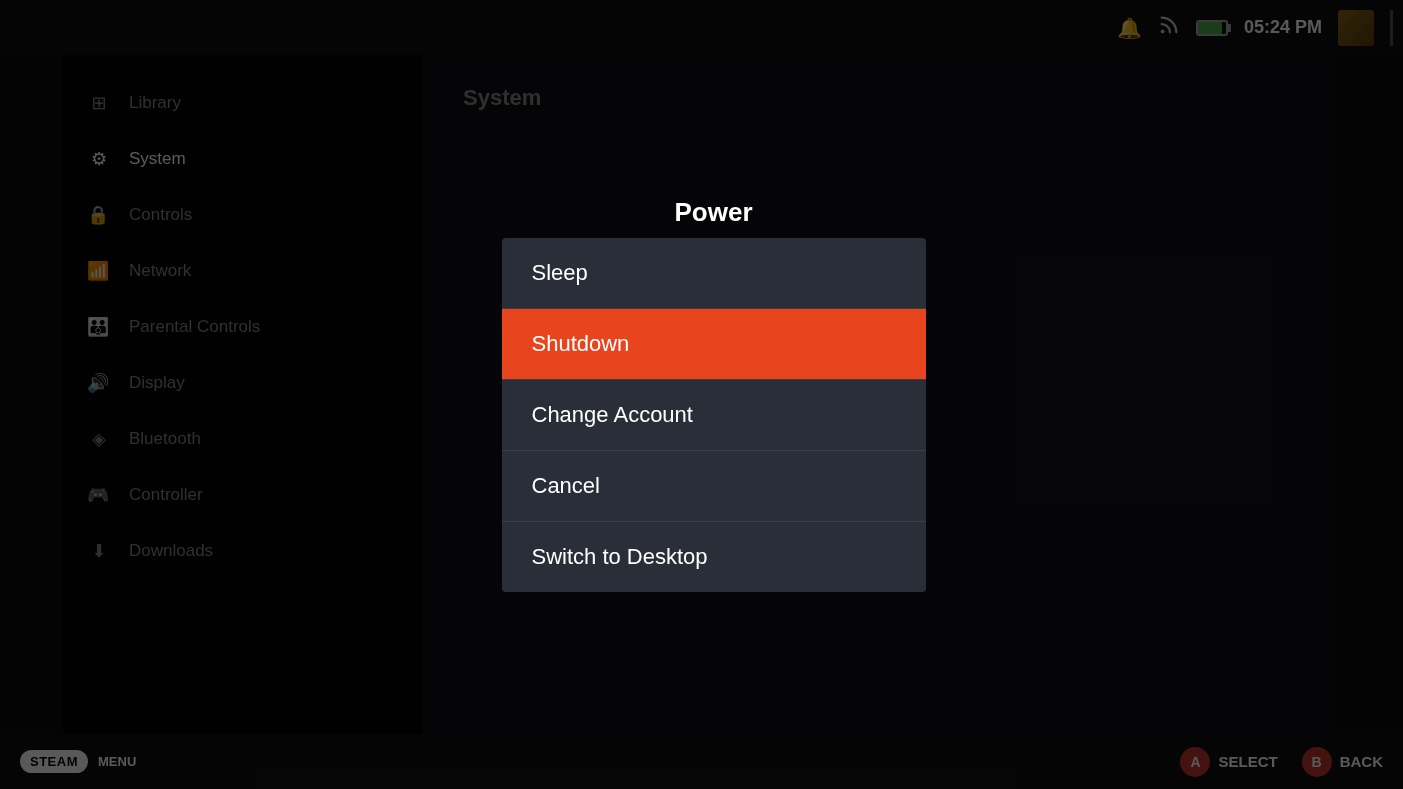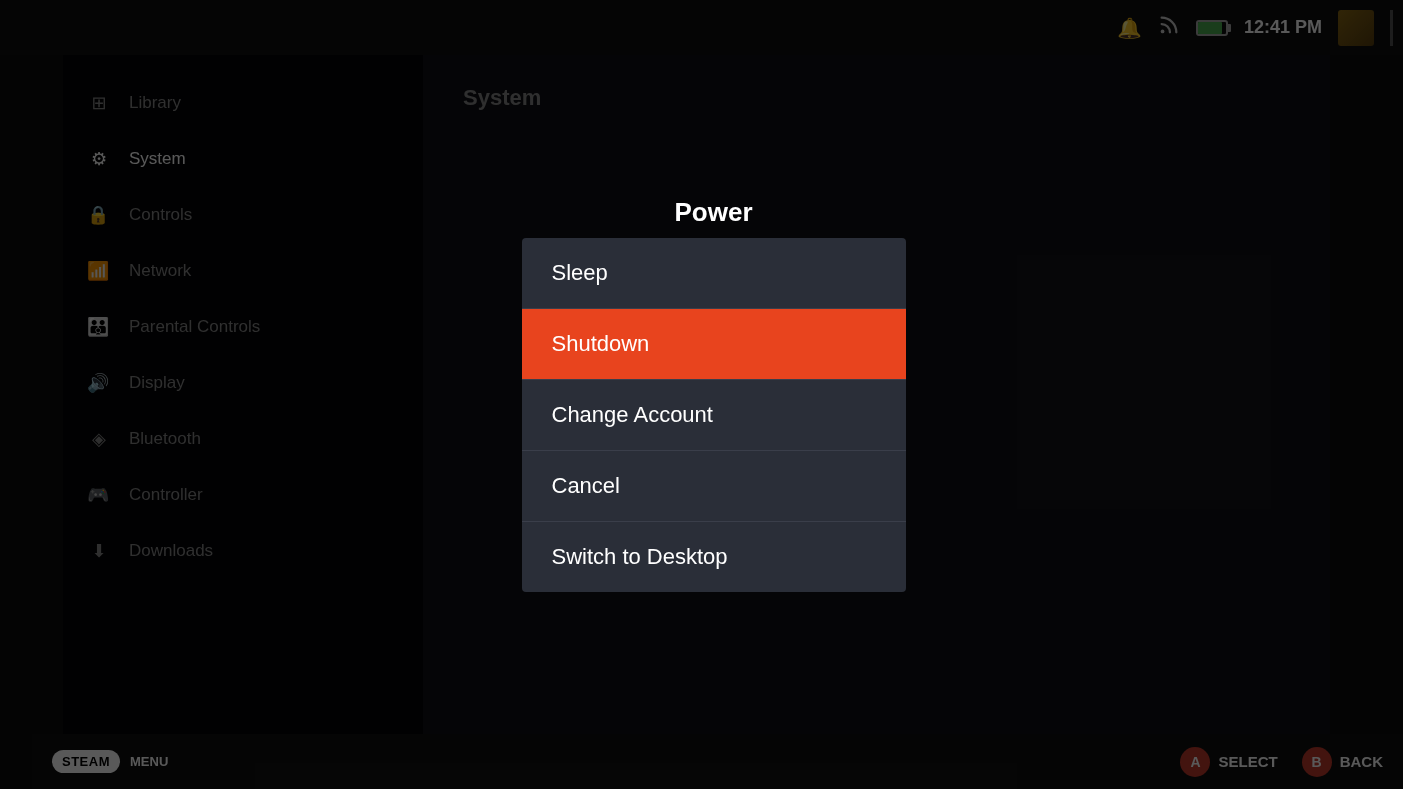--- a/index.html
+++ b/index.html
@@ -181,21 +181,21 @@
     }
 
     .modal-title {
       color: #fff;
       font-size: 26px;
       font-weight: 700;
       margin-bottom: 10px;
     }
 
     .modal-menu {
-      width: 384px;
+      width: 424px;
       background: #2a2e38;
       border-radius: 4px;
       overflow: hidden;
     }
 
     .menu-item {
       display: flex;
       align-items: center;
       padding: 22px 30px;
       color: #fff;
@@ -218,21 +218,20 @@
     .bottombar {
       position: absolute;
       bottom: 0; left: 0; right: 0;
       height: 55px;
       background: #111;
       display: flex;
       align-items: center;
       justify-content: space-between;
       padding: 0 20px;
       z-index: 10;
-      margin-left: 32px;
     }
 
     .steam-btn {
       display: flex;
       align-items: center;
       gap: 10px;
     }
 
     .steam-badge {
       background: #fff;
@@ -321,21 +320,21 @@
         <circle cx="5" cy="19" r="2"></circle>
         <path d="M4 4a16 16 0 0 1 16 16" stroke="#ccc" stroke-width="2.5" fill="none" stroke-linecap="round"></path>
         <path d="M4 11a9 9 0 0 1 9 9" stroke="#ccc" stroke-width="2.5" fill="none" stroke-linecap="round"></path>
       </svg>
     </div>
     <div class="battery-icon">
       <div class="battery-bar">
           <div class="battery-fill"></div>
         </div>
     </div>
-    <div class="time-display">12:41 PM</div>
+    <div class="time-display">05:24 PM</div>
     <div class="avatar">
       <div class="avatar-img"></div>
     </div>
     <div class="topbar-divider"></div>
   </div>
 </div>
 
 <div class="bg-sidebar"></div>
 <div class="bg-main"></div>
 

